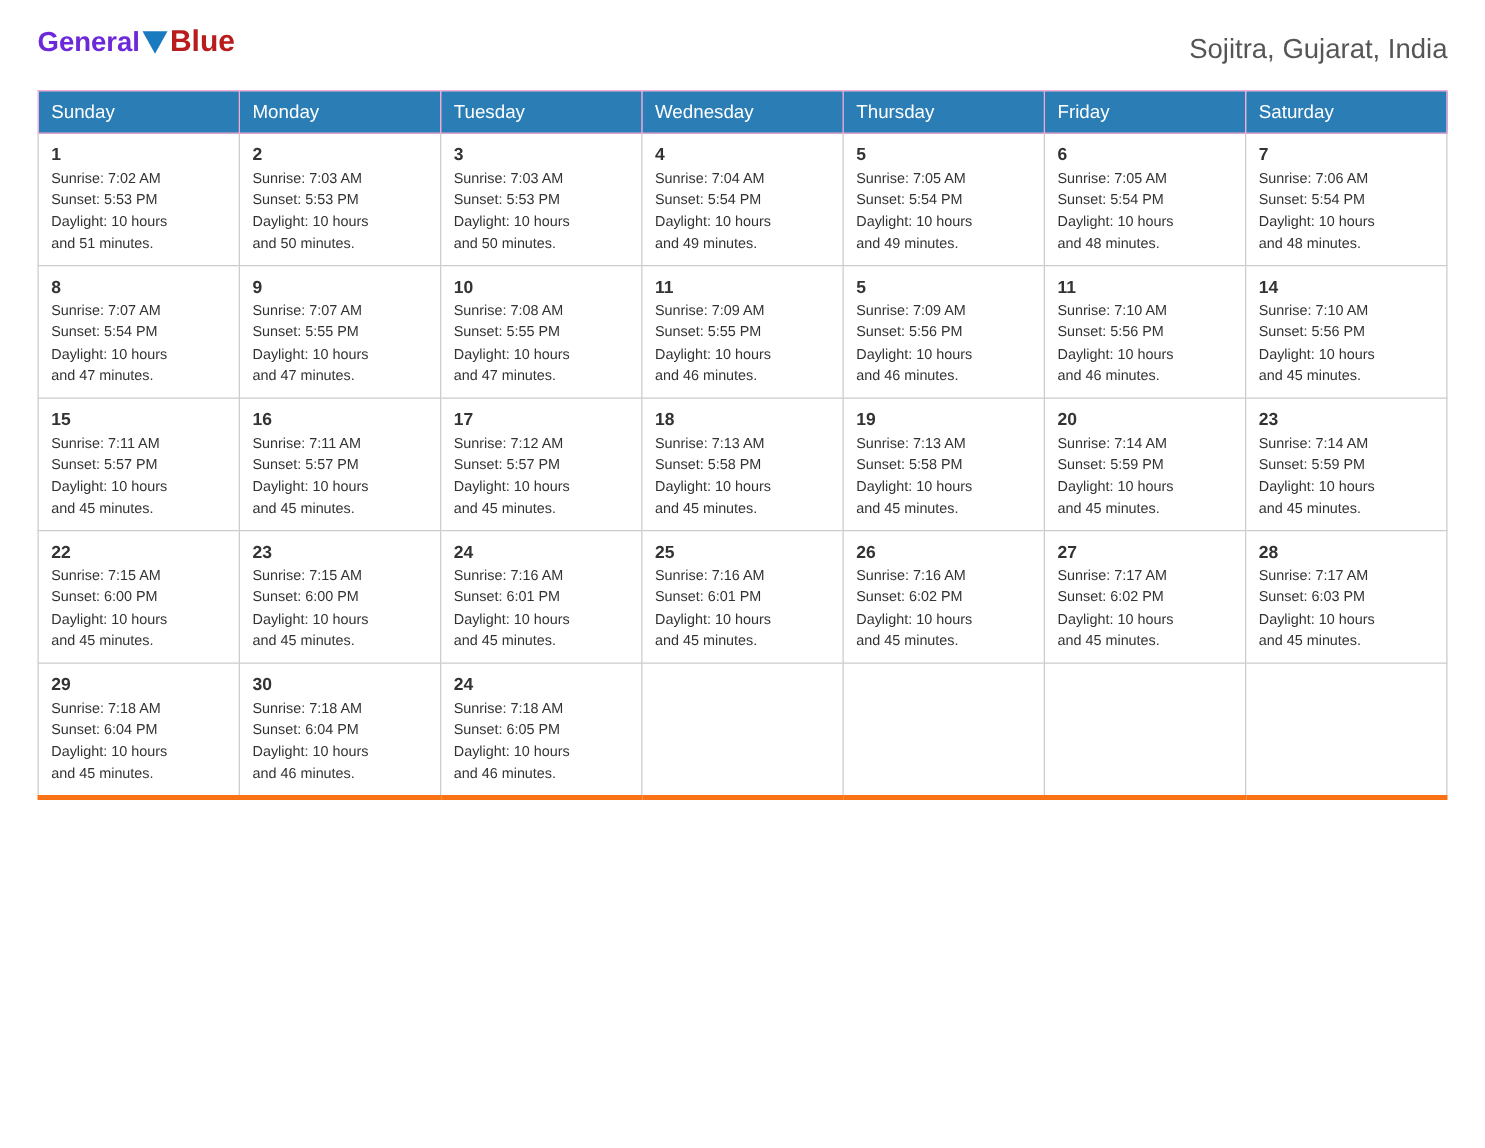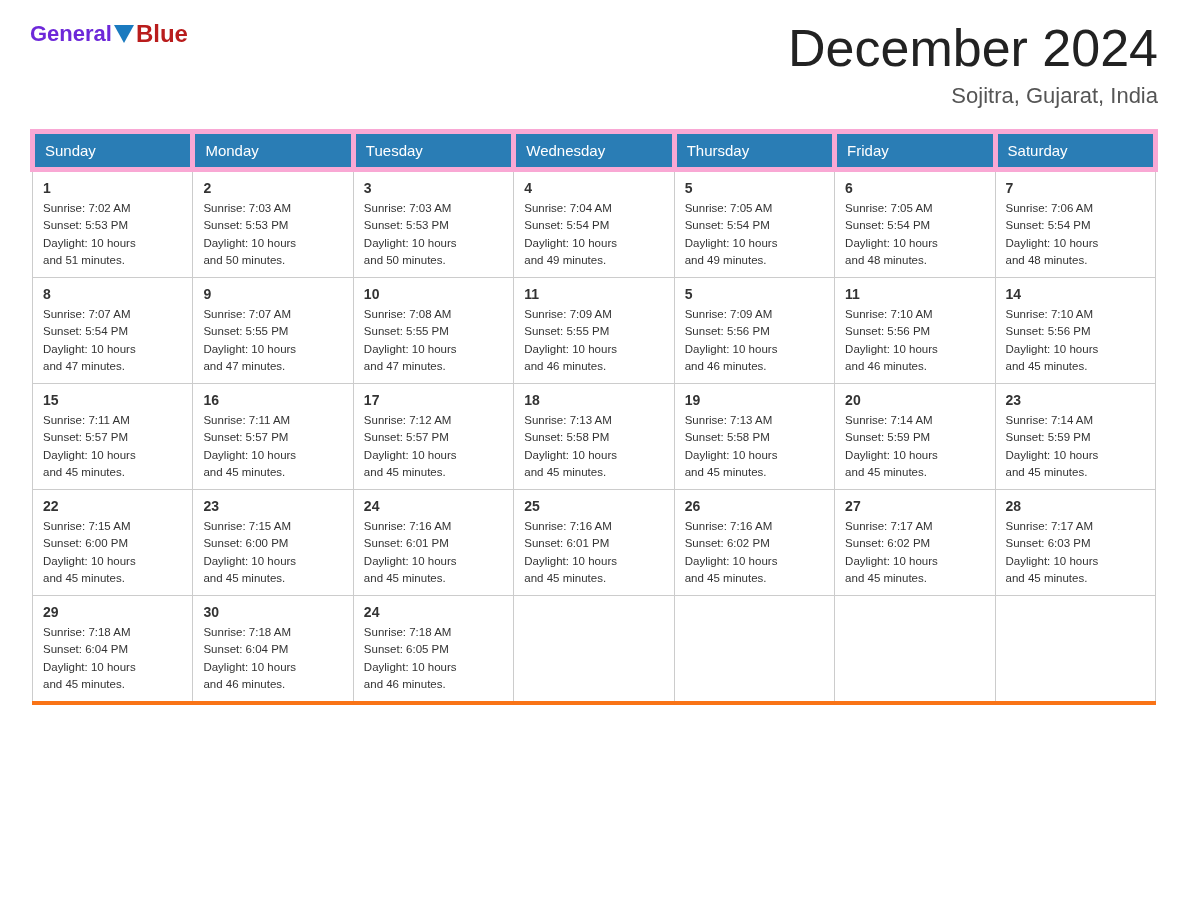--- a/index.html
+++ b/index.html
@@ -63,21 +63,21 @@
       border-collapse: collapse;
       border: 1px solid #ccc;
     }
     .calendar th {
       background-color: #2a7db5;
       color: #fff;
       font-size: 15px;
       font-weight: normal;
       padding: 8px 10px;
       text-align: left;
-      border: 5px solid #f9a8d4;
+      border: 1px solid #f9a8d4;
     }
     .calendar td {
       vertical-align: top;
       padding: 8px 10px;
       border: 1px solid #ccc;
       font-size: 12px;
       width: 14.28%;
       min-height: 100px;
     }
     .day-num {
@@ -103,21 +103,20 @@
 
 <div class="header">
   <div class="logo">
     <div class="logo-text">
       <span class="logo-general">General</span>
       <span class="logo-triangle"></span>
       <span class="logo-blue">Blue</span>
     </div>
   </div>
   <div class="title-section">
-    <div class="month-title">December 2024</div>
     <div class="location">Sojitra, Gujarat, India</div>
   </div>
 </div>
 
 <table class="calendar">
   <thead>
     <tr>
       <th>Sunday</th>
       <th>Monday</th>
       <th>Tuesday</th>

